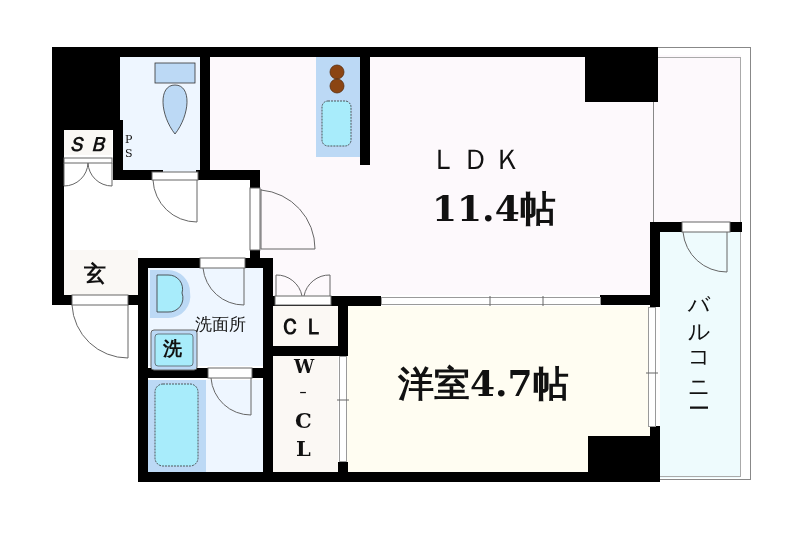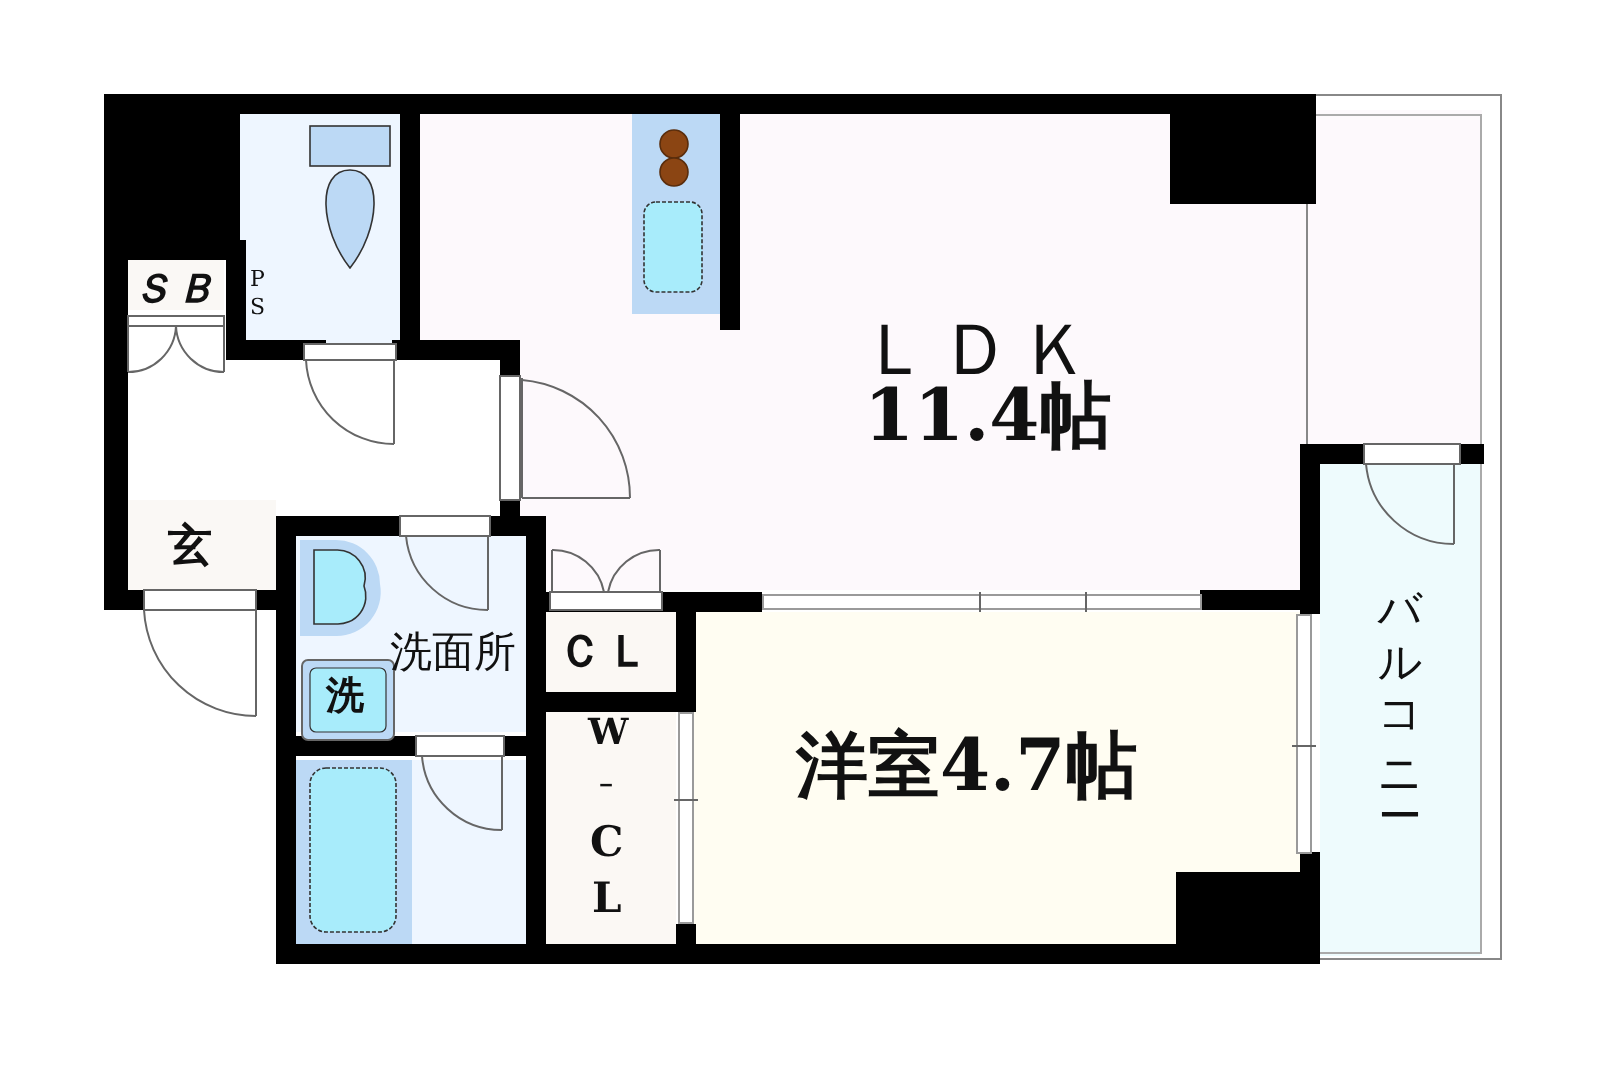--- a/index.html
+++ b/index.html
@@ -150,25 +150,25 @@
   </g>
 
   <g stroke="#666" stroke-width="1">
     <line x1="490" y1="296" x2="490" y2="306"></line>
     <line x1="543" y1="296" x2="543" y2="306"></line>
     <line x1="646" y1="373" x2="658" y2="373"></line>
     <line x1="337" y1="400" x2="349" y2="400"></line>
   </g>
 </svg>
 
-<div class="lbl" style="left:430px;top:146px;font-size:36px;letter-spacing:4px;font-weight:normal;margin-top:12px;">ＬＤＫ</div>
+<div class="lbl" style="left:430px;top:146px;font-size:28px;letter-spacing:4px;font-weight:normal;">ＬＤＫ</div>
 <div class="lbl" style="left:432px;top:190px;font-size:36px;">11.4帖</div>
 <div class="lbl" style="left:398px;top:365px;font-size:36px;">洋室4.7帖</div>
 <div class="lbl" style="left:84px;top:262px;font-size:22px;">玄</div>
-<div class="lbl" style="left:195px;top:316px;font-size:21px;font-weight:normal;">洗面所</div>
+<div class="lbl" style="left:195px;top:316px;font-size:17px;font-weight:normal;">洗面所</div>
 <div class="lbl" style="left:163px;top:339px;font-size:19px;">洗</div>
 <div class="lbl" style="left:279px;top:315px;font-size:22px;letter-spacing:2px;">ＣＬ</div>
 <div class="lbl" style="left:294px;top:358px;font-size:18px;">W</div>
 <div class="lbl" style="left:297px;top:386px;font-size:12px;">－</div>
 <div class="lbl" style="left:295px;top:410px;font-size:21px;">C</div>
 <div class="lbl" style="left:296px;top:438px;font-size:21px;">L</div>
 <div class="lbl" style="left:66px;top:134px;font-size:20px;letter-spacing:2px;font-style:italic;">ＳＢ</div>
 <div class="lbl" style="left:125px;top:134px;font-size:11px;font-weight:normal;">P</div>
 <div class="lbl" style="left:125px;top:148px;font-size:11px;font-weight:normal;">S</div>
 <div class="lbl" style="left:688px;top:280px;font-size:22px;font-weight:normal;writing-mode:vertical-rl;letter-spacing:4px;">バルコニー</div>

